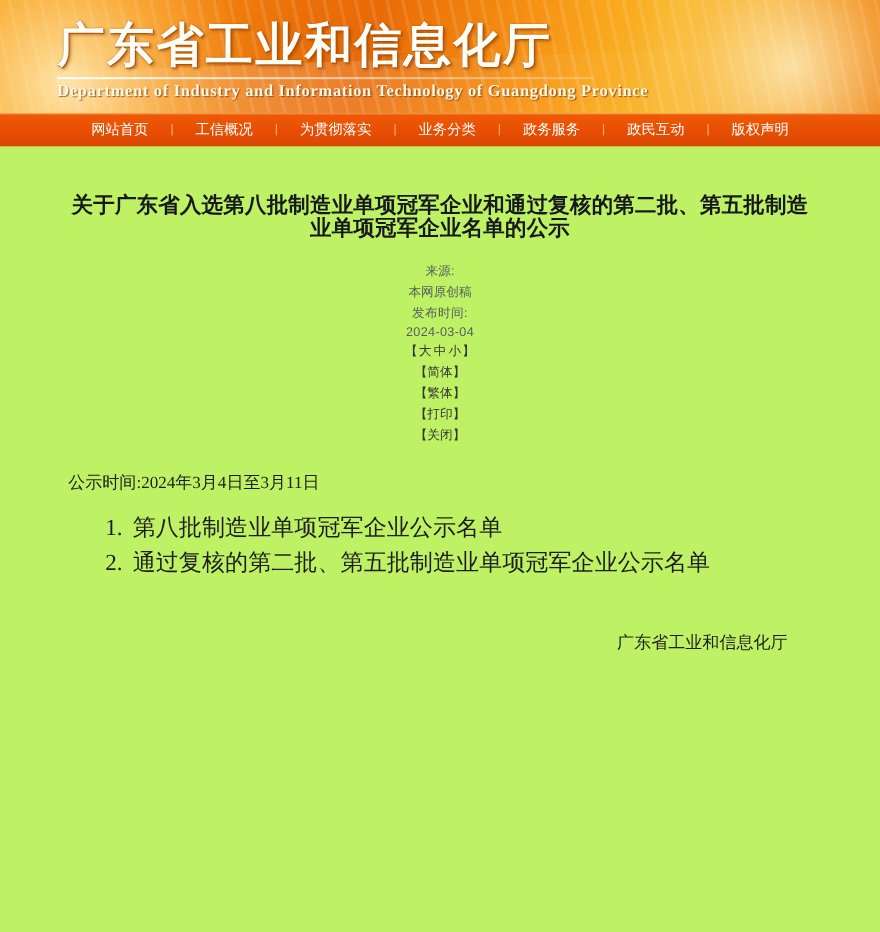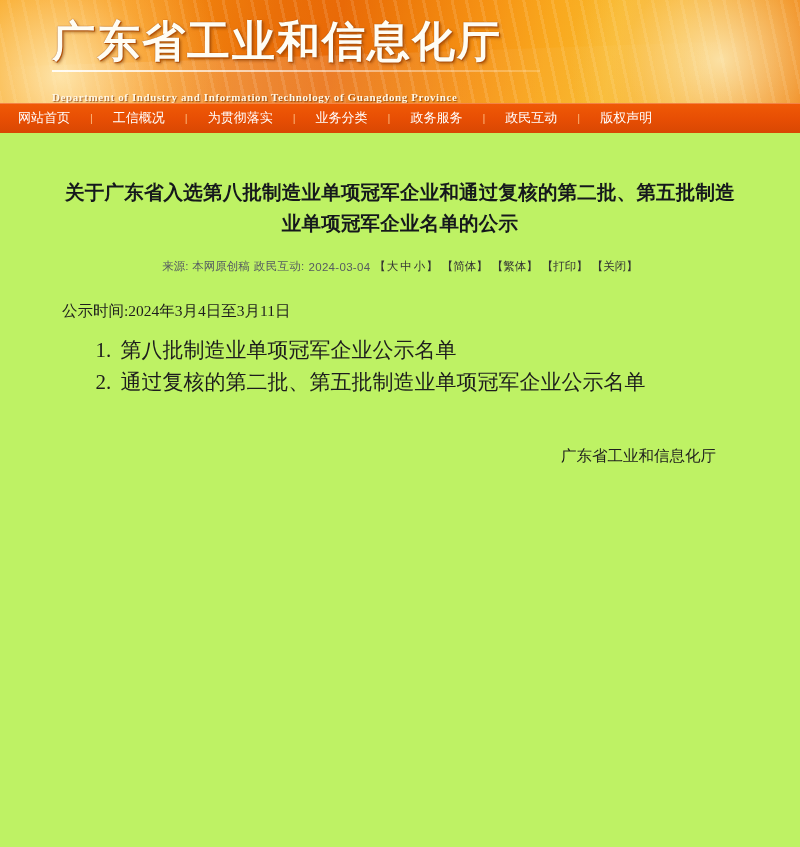--- a/index.html
+++ b/index.html
@@ -84,40 +84,41 @@
     text-shadow:
       0 0 1px #8a3b00,
       1px 1px 0 #b9560a,
       2px 2px 3px rgba(120,50,0,.55);
     line-height: 54px;
     white-space: nowrap;
   }
   .site-title-en {
     font-family: "Liberation Serif", serif;
     font-weight: bold;
-    font-size: 11px;
+    font-size: 15px;
     letter-spacing: .6px;
     color: #fff8e6;
     text-shadow: 1px 1px 1px rgba(130,55,0,.75);
-    margin-top: 19px;
+    margin-top: 3px;
     white-space: nowrap;
   }
   .title-underline {
     height: 2px;
     width: 488px;
     margin-top: 2px;
     background: linear-gradient(90deg, rgba(255,255,255,.9), rgba(255,255,255,.2));
   }
 
   
   .nav {
     height: 30px;
     background: linear-gradient(180deg, #f05a06 0%, #e84f04 50%, #d94703 100%);
     display: flex;
     align-items: center;
+    justify-content: center;
     gap: 0;
     box-shadow: inset 0 1px 0 rgba(255,255,255,.25);
   }
   .nav-item {
     color: #ffffff;
     font-size: 13px;
     padding: 0 18px;
     line-height: 30px;
     white-space: nowrap;
     cursor: pointer;
@@ -131,36 +132,37 @@
   }
 
   
   .content {
     padding: 0 62px;
   }
   .art-title {
     margin: 44px 0 0 0;
     text-align: center;
     font-size: 19.5px;
-    line-height: 31px;
+    line-height: 21px;
     font-weight: bold;
     color: #15181c;
     font-family: "Liberation Sans", sans-serif;
     letter-spacing: .2px;
   }
   .meta {
     margin-top: 20px;
     text-align: center;
     font-size: 11.5px;
     color: #555b61;
     display: flex;
     justify-content: center;
     align-items: center;
     flex-wrap: wrap;
     gap: 4px;
+    flex-direction: column;
   }
   .meta .src { color: #555b61; }
   .meta .date { color: #555b61; letter-spacing: .3px; }
   .meta .grp { color: #333; }
   .meta .grp .sz { padding: 0 1px; cursor: pointer; }
   .meta a { color: #333; text-decoration: none; cursor: pointer; }
 
   .body {
     margin-top: 22px;
     font-family: "Liberation Serif", serif;
@@ -225,21 +227,21 @@
     <span class="nav-item">版权声明</span>
   </div>
 
   <div class="content">
 
     <h1 class="art-title">关于广东省入选第八批制造业单项冠军企业和通过复核的第二批、第五批制造业单项冠军企业名单的公示</h1>
 
     <div class="meta">
       <span class="src">来源:</span>
       <span class="src">本网原创稿</span>
-      <span class="date">政民互动:</span>
+      <span class="date">发布时间:</span>
       <span class="date">2024-03-04</span>
       <span class="grp"><span>【</span><span class="sz">大</span><span class="sz">中</span><span class="sz">小</span><span>】</span></span>
       <a>【简体】</a>
       <a>【繁体】</a>
       <a>【打印】</a>
       <a>【关闭】</a>
     </div>
 
     <div class="body">
       <p class="noindent">公示时间:2024年3月4日至3月11日</p>

